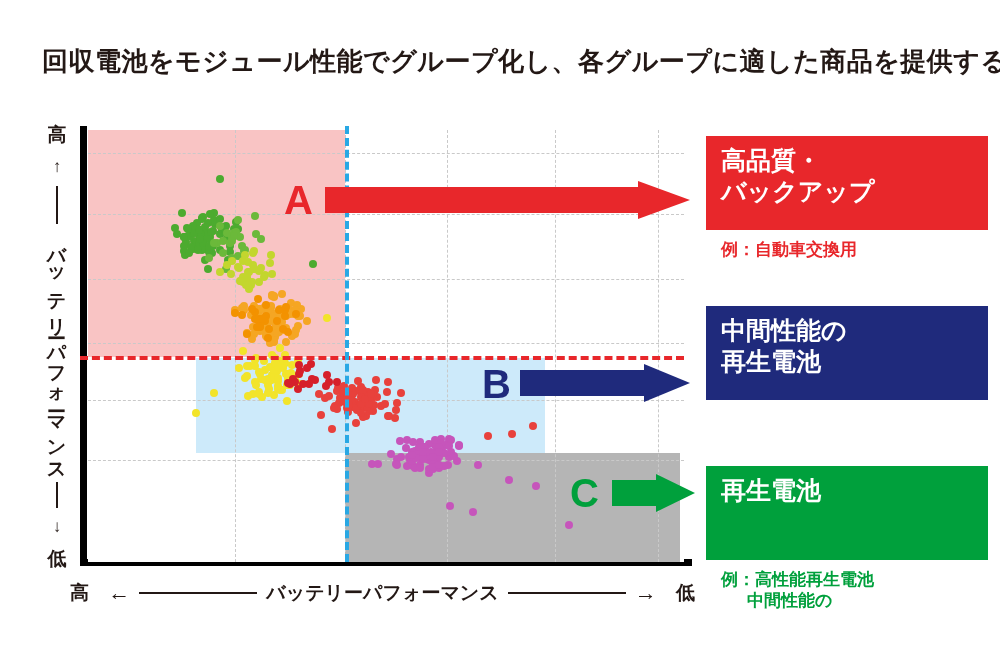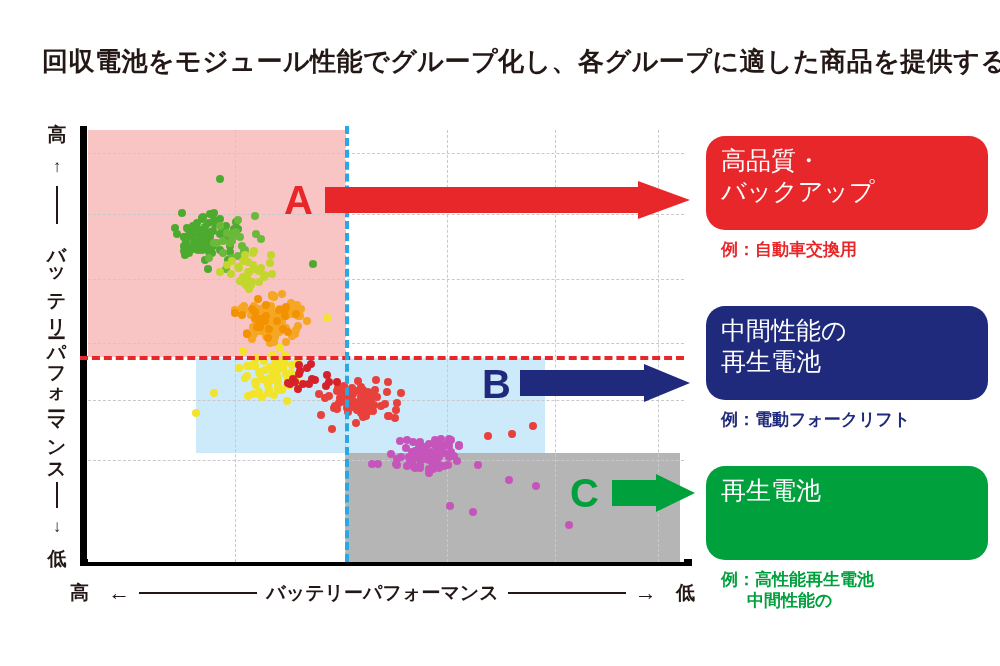--- a/index.html
+++ b/index.html
@@ -72,22 +72,22 @@
     display:flex;align-items:center;justify-content:space-between;
   }
   .xlab .mid{display:flex;align-items:center;gap:9px;flex:1;justify-content:center;}
   .dashline{height:0;border-top:2px solid #231815;}
   .dashline.l{width:118px;} .dashline.r{width:118px;}
   .vdashline{width:0;border-left:2px solid #231815;height:100px;}
 
   
   .panel{position:absolute;}
   .panel .box{
-    color:#fff;font-weight:normal;font-size:25px;line-height:1.22;
-    padding:9px 13px 11px 15px;box-sizing:border-box;border-radius:19px;
+    color:#fff;font-weight:bold;font-size:25px;line-height:1.22;
+    padding:9px 13px 11px 15px;box-sizing:border-box;
   }
   .panel .ex{
     font-weight:bold;font-size:17px;line-height:1.25;
     margin-top:9px;padding-left:15px;
   }
   .box-a{background:#e8272b;}
   .box-b{background:#1f2a7c;}
   .box-c{background:#00a03c;}
   .ex-a{color:#e8272b;}
   .ex-b{color:#1f2a7c;}
@@ -684,21 +684,20 @@
       <div>バックアップ</div>
     </div>
     <div class="ex ex-a">例：自動車交換用</div>
   </div>
 
   <div class="panel" style="left:706px;top:306px;width:282px;">
     <div class="box box-b" style="height:94px;">
       <div>中間性能の</div>
       <div>再生電池</div>
     </div>
-    <div class="ex ex-b">例：電動フォークリフト</div>
   </div>
 
   <div class="panel" style="left:706px;top:466px;width:282px;">
     <div class="box box-c" style="height:94px;">
       <div>再生電池</div>
     </div>
     <div class="ex ex-c">
       <span>例：高性能再生電池</span>
       <span class="l2">中間性能の</span>
     </div>

